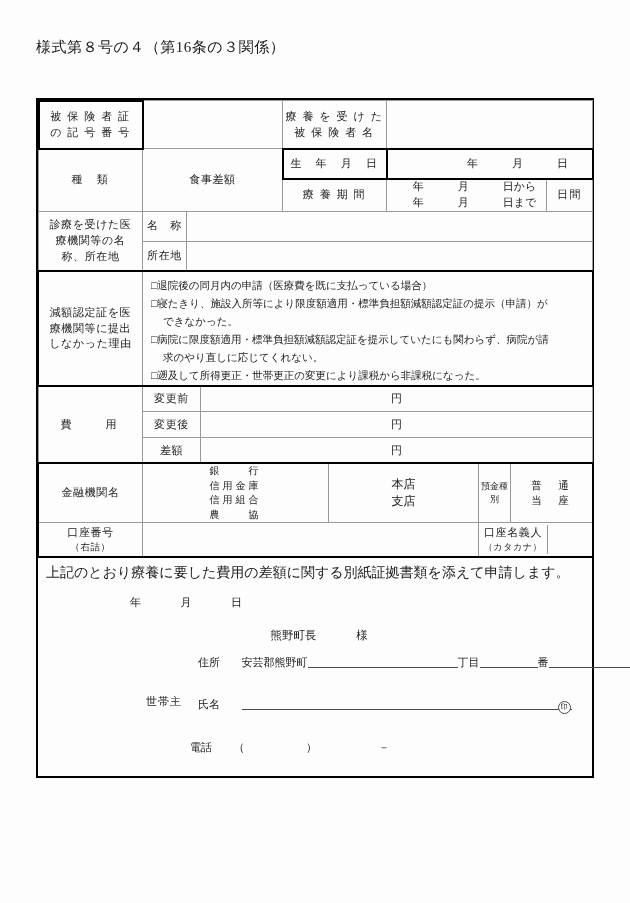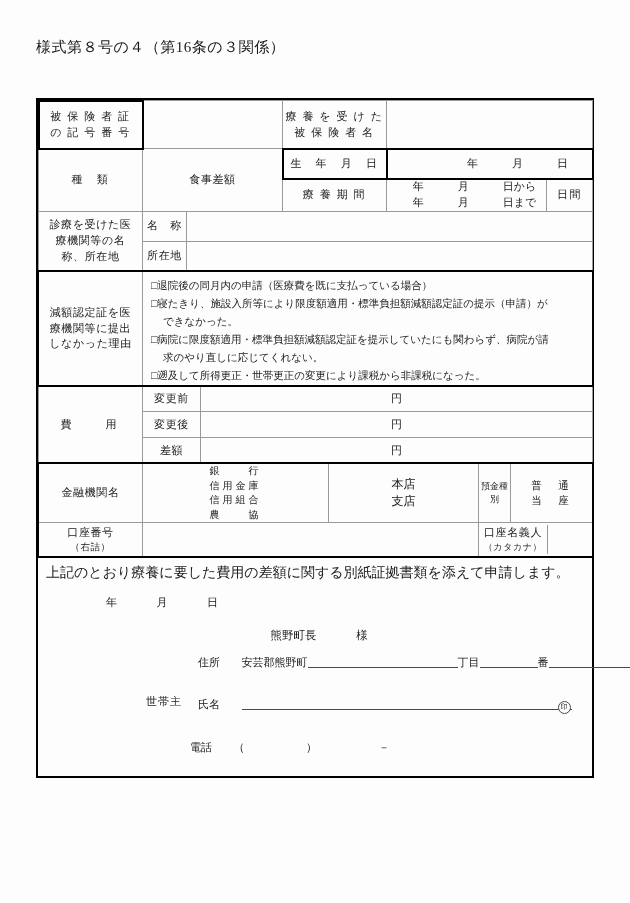--- a/index.html
+++ b/index.html
@@ -148,21 +148,21 @@
   .acct i:last-child { border-right: 0; }
 
   
   .decl {
     text-align: left;
     font-size: 14px;
     padding: 6px 0 0 8px;
   }
   .decl-date {
     font-size: 11px;
-    padding: 12px 0 0 68px;
+    padding: 12px 0 0 92px;
     text-align: left;
     letter-spacing: 0;
   }
   .decl-date span { display: inline-block; }
   .mayor {
     font-size: 11.5px;
     padding: 16px 0 0 8px;
     text-align: center;
   }
   .mayor span { display: inline-block; }

